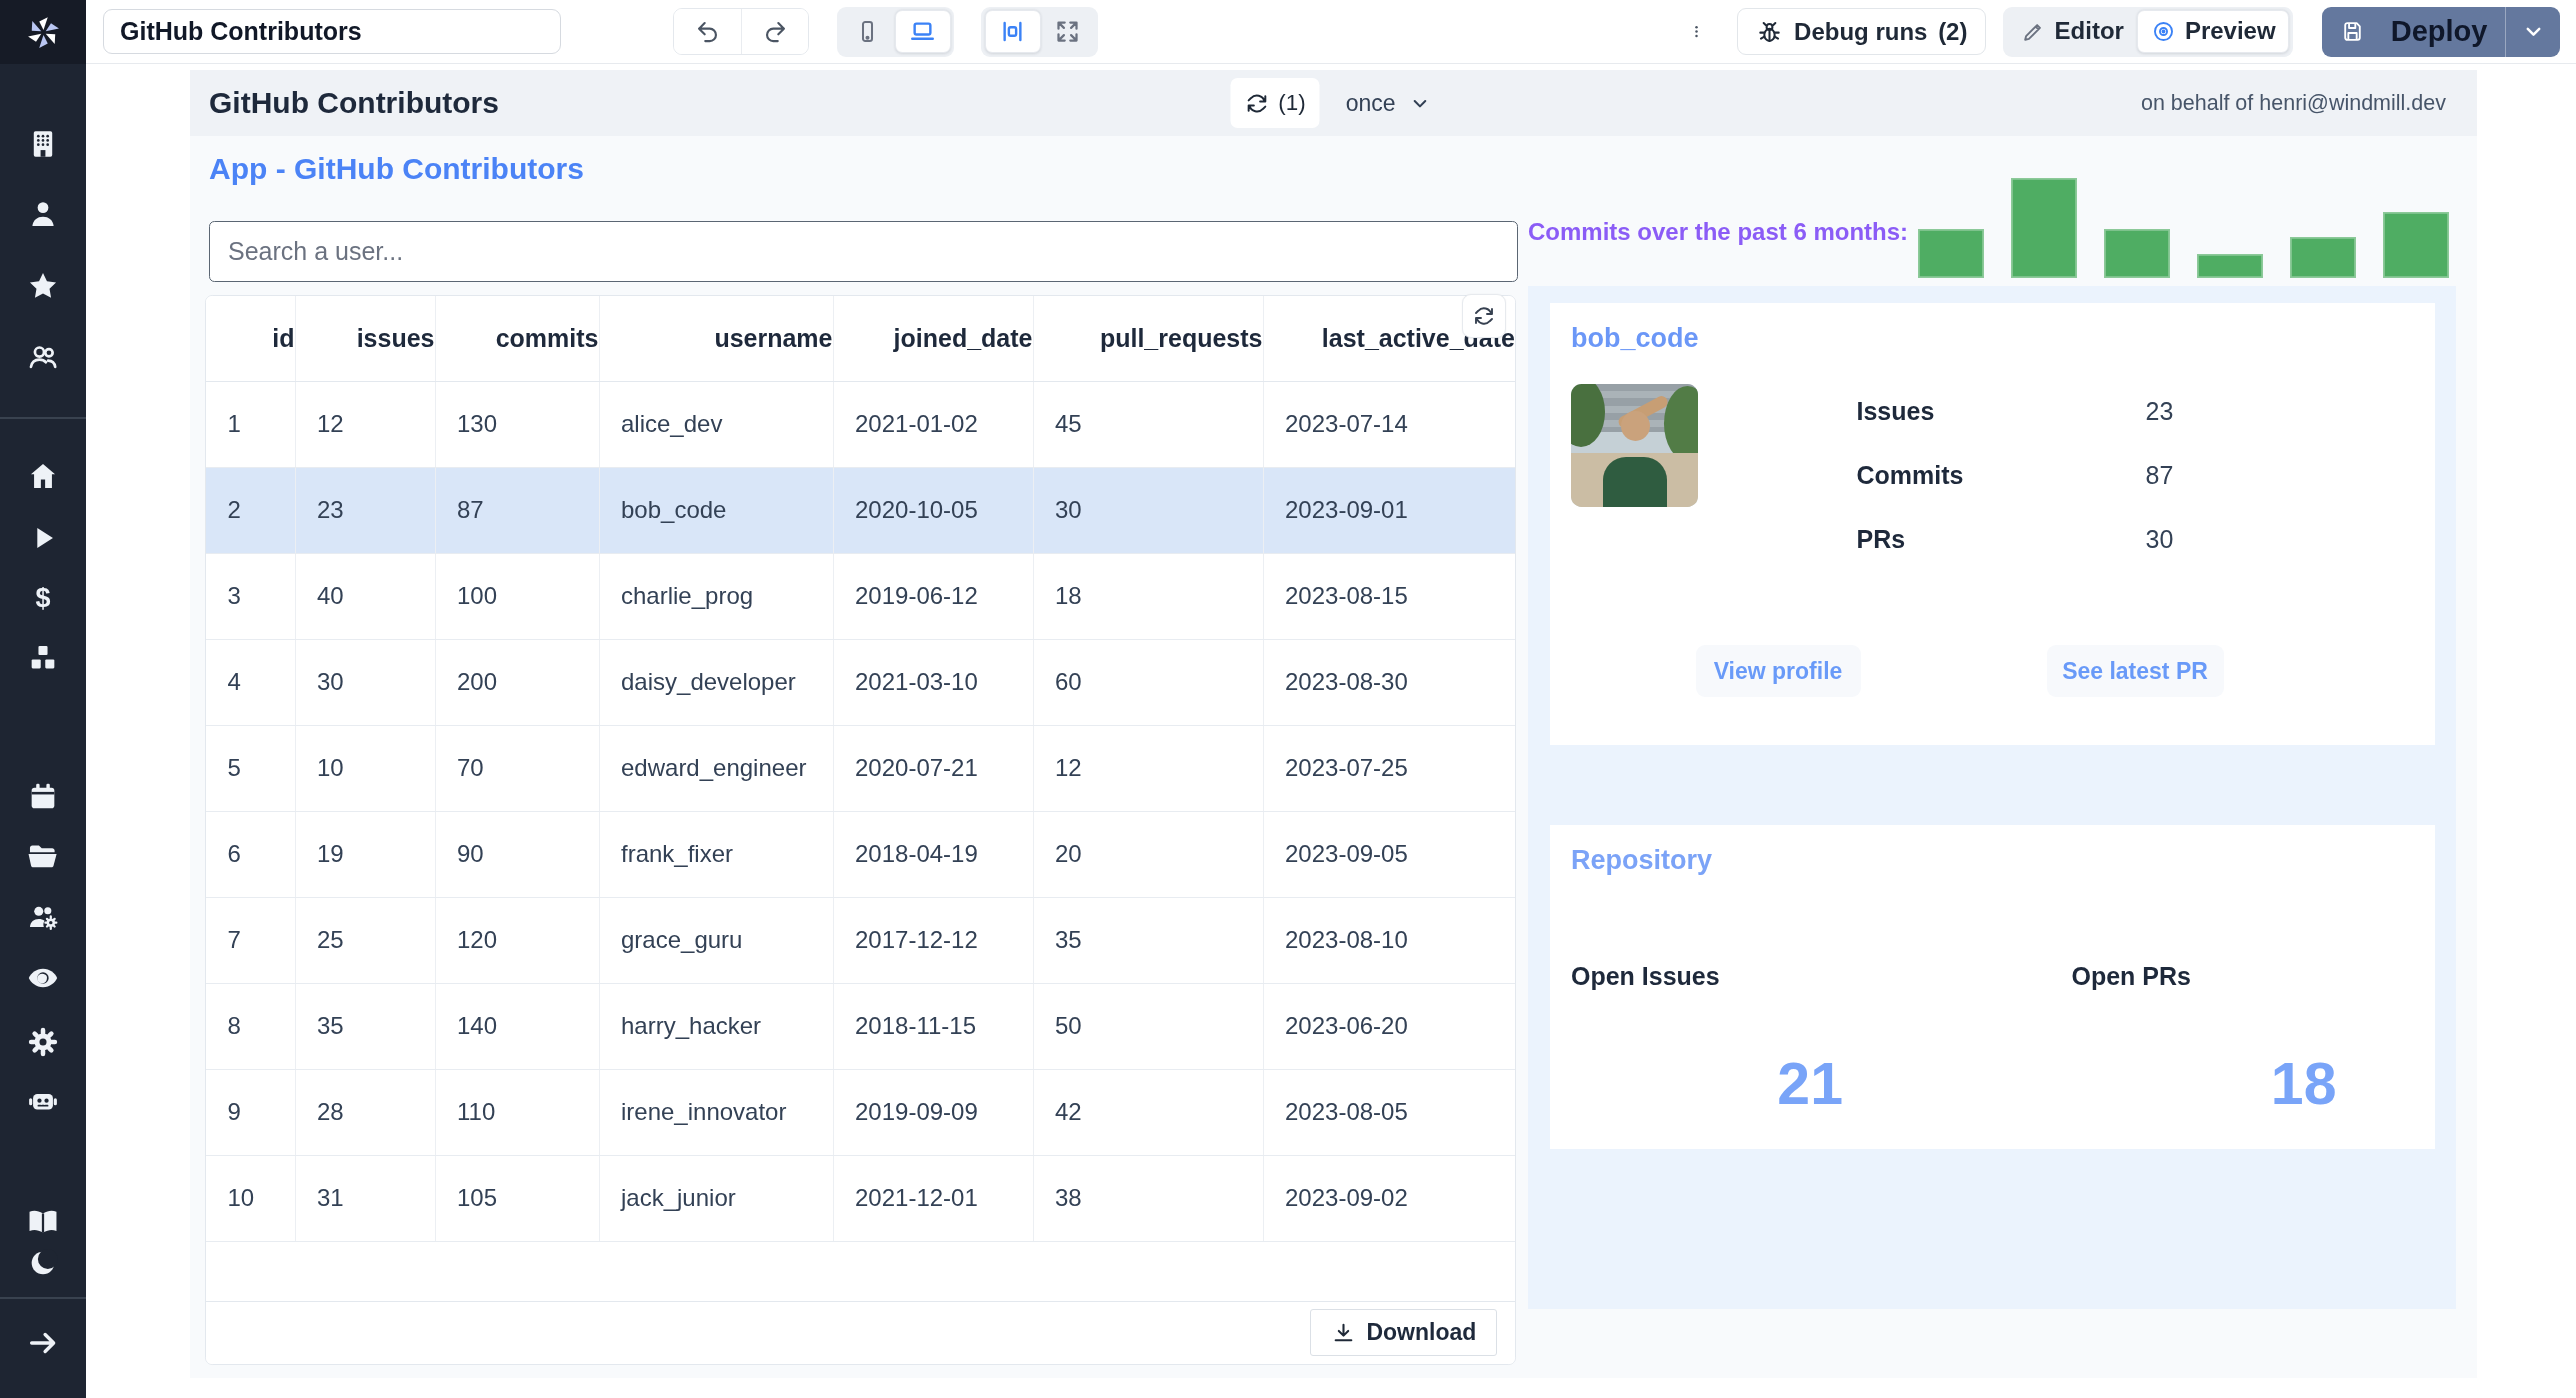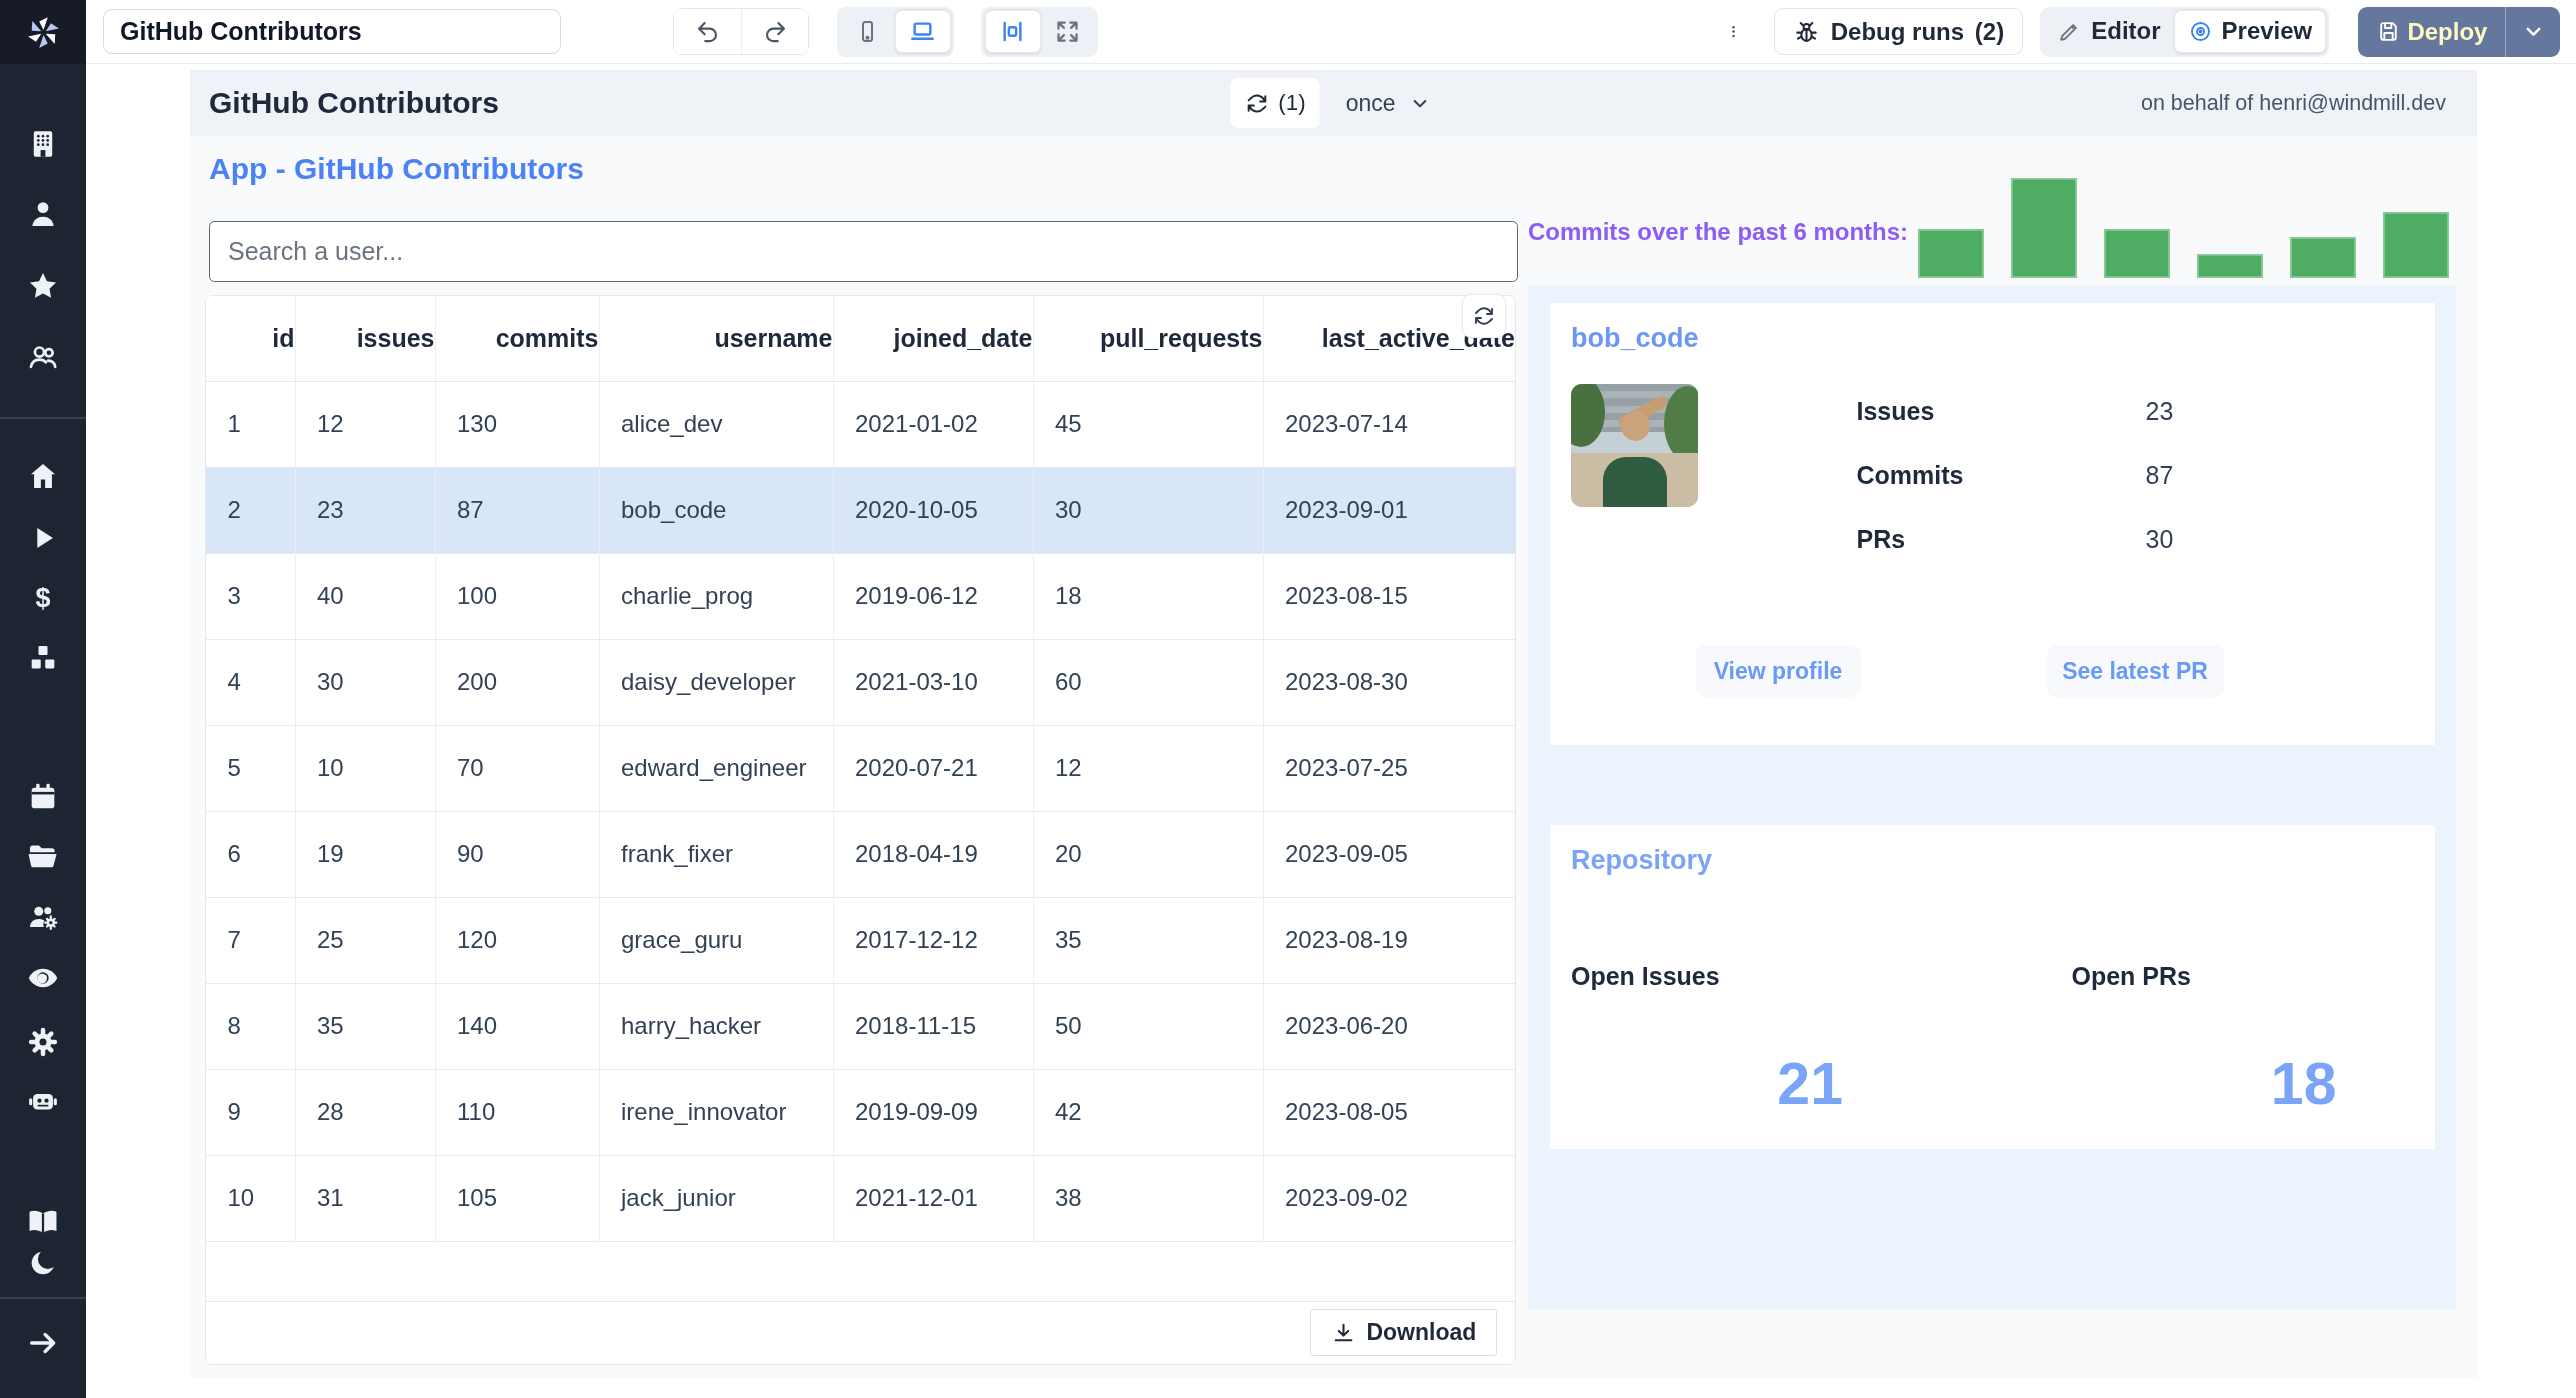--- a/index.html
+++ b/index.html
@@ -24,21 +24,21 @@
   .seg.aln{margin-left:27px}
   .seg button{height:43px;min-width:50px;border:0.9px solid transparent;background:transparent;border-radius:7.2px;display:flex;align-items:center;justify-content:center;gap:9px;cursor:pointer;padding:0 12.5px;font-size:24px;font-weight:600;color:#1f2937;font-family:inherit}
   .seg button.active{background:#fff;border:0.9px solid #e6e9ee;box-shadow:0 0.9px 2.7px rgba(15,23,42,.12)}
   .spacer{flex:1}
   .kebab{width:27px;height:45px;background:none;border:none;display:flex;align-items:center;justify-content:center;cursor:pointer}
   .debug-btn{margin-left:27px;height:47px;border:0.9px solid #e2e6ea;background:#fff;border-radius:9px;display:flex;align-items:center;gap:10.7px;padding:0 18px;font-size:24px;font-weight:600;color:#1f2937;font-family:inherit;cursor:pointer}
   .seg.ep{margin-left:17px}
   .primary{margin-left:10.7px;height:50px;background:#64789e;color:#fff;border:none;border-radius:9px;display:flex;align-items:center;gap:10.7px;padding:0 16px;font-size:24px;font-weight:700;font-family:inherit;cursor:pointer}
   kbd{background:#e9edf2;color:#1f2937;border-radius:5.4px;padding:3.6px 9px;font-size:19.7px;font-family:"DejaVu Sans Mono",monospace;font-weight:400}
   .deploy{margin-left:29px;margin-right:16px;display:flex;height:50px;border-radius:9px;overflow:hidden;background:#64789e}
-  .deploy button{background:transparent;border:none;color:#fef9c3;display:flex;align-items:center;gap:6px;font-size:24px;font-weight:700;padding:0 18px;font-family:inherit;cursor:pointer}
+  .deploy button{background:transparent;border:none;color:#0f172a;display:flex;align-items:center;gap:26px;font-size:29px;font-weight:700;padding:0 18px;font-family:inherit;cursor:pointer}
   .deploy .chev{border-left:0.9px solid rgba(255,255,255,.35);padding:0 14.3px}
 
   
   .canvas{position:absolute;left:190px;top:70px;width:2287px;height:1308px;background:#f8fafc}
   .band{position:absolute;left:0;top:0;width:100%;height:66px;background:#eff2f6;display:flex;align-items:center}
   .band h1{font-size:30px;font-weight:800;color:#1e293b;margin:0 0 0 19px}
   .band-center{position:absolute;left:50%;transform:translateX(-50%);display:flex;align-items:center;gap:19.7px}
   .refresh-chip{height:50px;background:#fff;border:none;border-radius:7.2px;display:flex;align-items:center;gap:9px;padding:0 14.3px;font-size:22.4px;color:#1f2937;font-family:inherit;cursor:pointer}
   .schedule{display:flex;align-items:center;gap:12.5px;font-size:23px;color:#334155;background:none;border:none;font-family:inherit;cursor:pointer}
   .on-behalf{margin-left:auto;margin-right:31px;font-size:21.5px;color:#475569}
@@ -443,21 +443,21 @@
               <td>20</td>
               <td>2023-09-05</td>
             </tr>
             <tr>
               <td>7</td>
               <td>25</td>
               <td>120</td>
               <td>grace_guru</td>
               <td>2017-12-12</td>
               <td>35</td>
-              <td>2023-08-19</td>
+              <td>2023-08-10</td>
             </tr>
             <tr>
               <td>8</td>
               <td>35</td>
               <td>140</td>
               <td>harry_hacker</td>
               <td>2018-11-15</td>
               <td>50</td>
               <td>2023-06-20</td>
             </tr>

